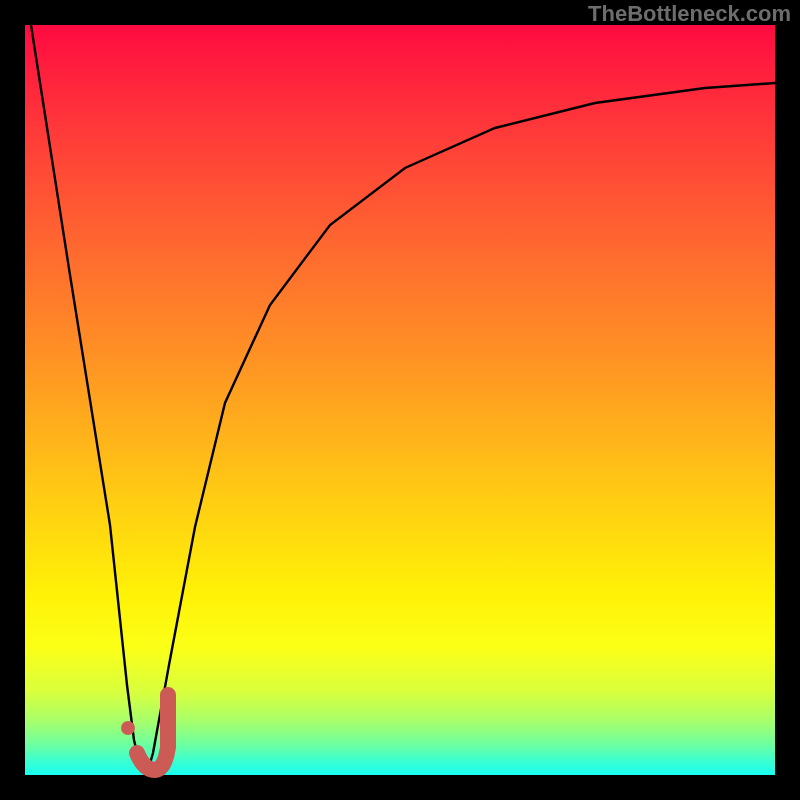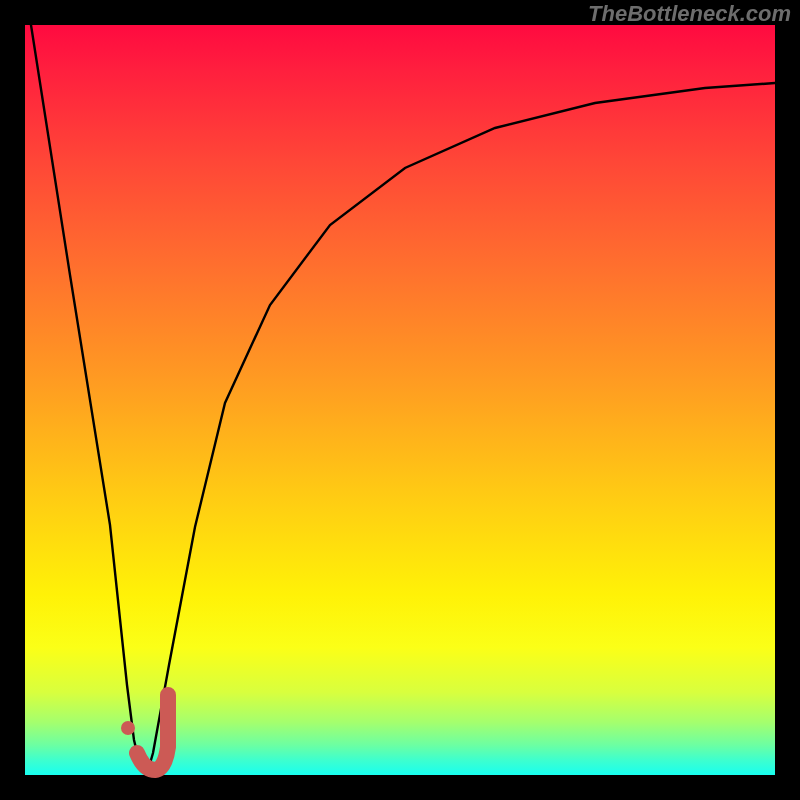--- a/index.html
+++ b/index.html
@@ -10,21 +10,20 @@
     background: #000;
     overflow: hidden;
   }
   .frame {
     position: absolute;
     top: 0;
     left: 0;
     width: 800px;
     height: 800px;
     background: #000;
-    font-style: italic;
   }
   .watermark {
     position: absolute;
     top: 1px;
     right: 9px;
     font-family: Arial, Helvetica, sans-serif;
     font-size: 22px;
     color: #6d6d6d;
     letter-spacing: 0px;
     font-weight: 600;

